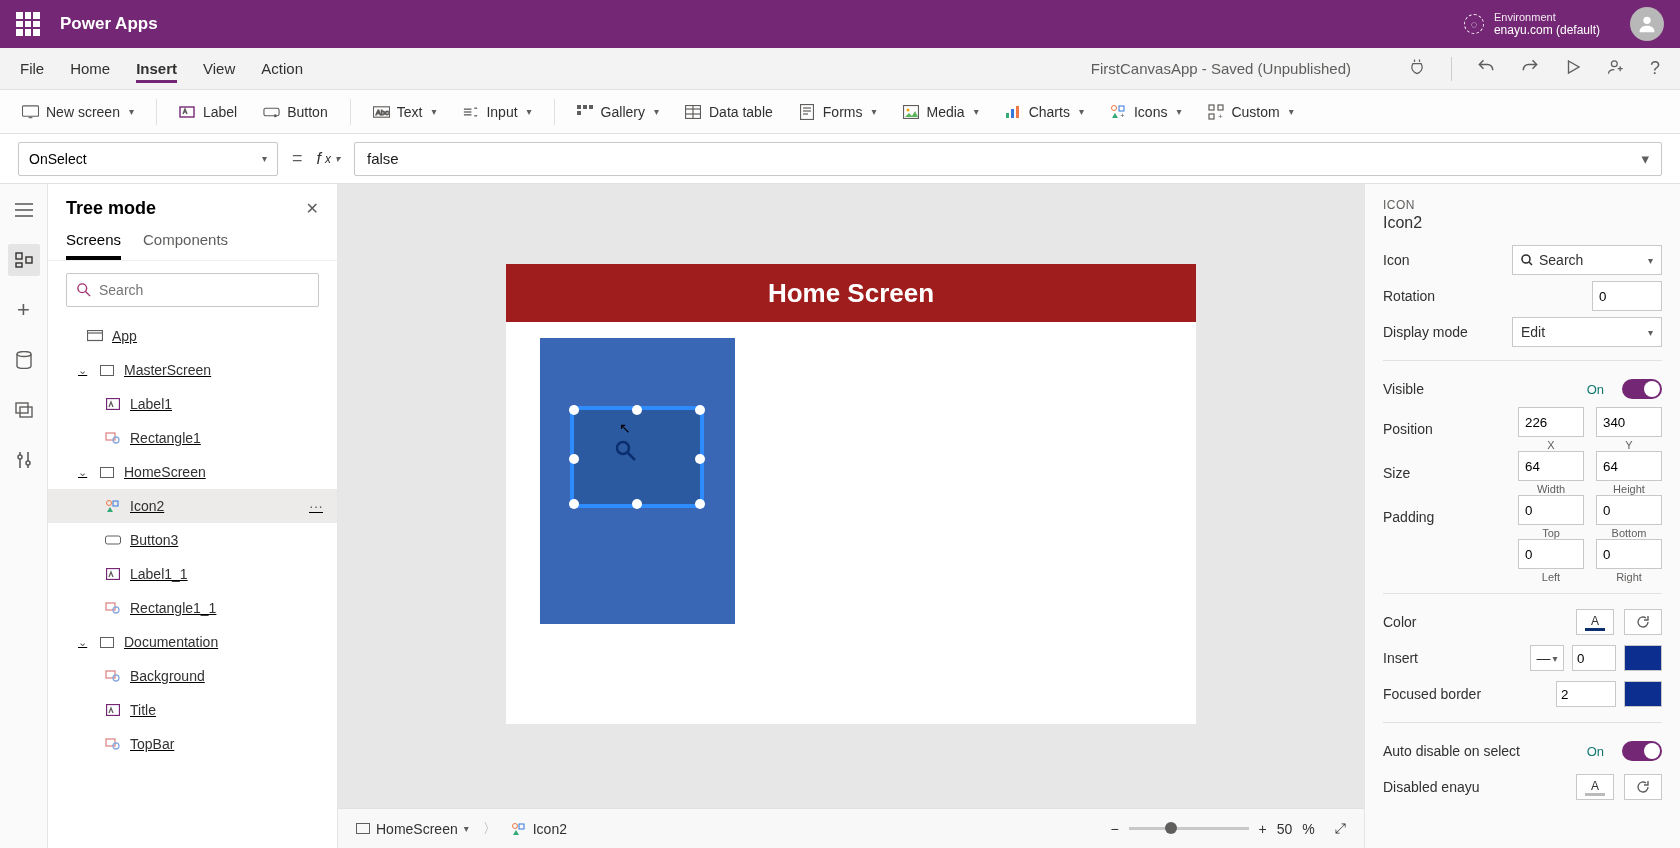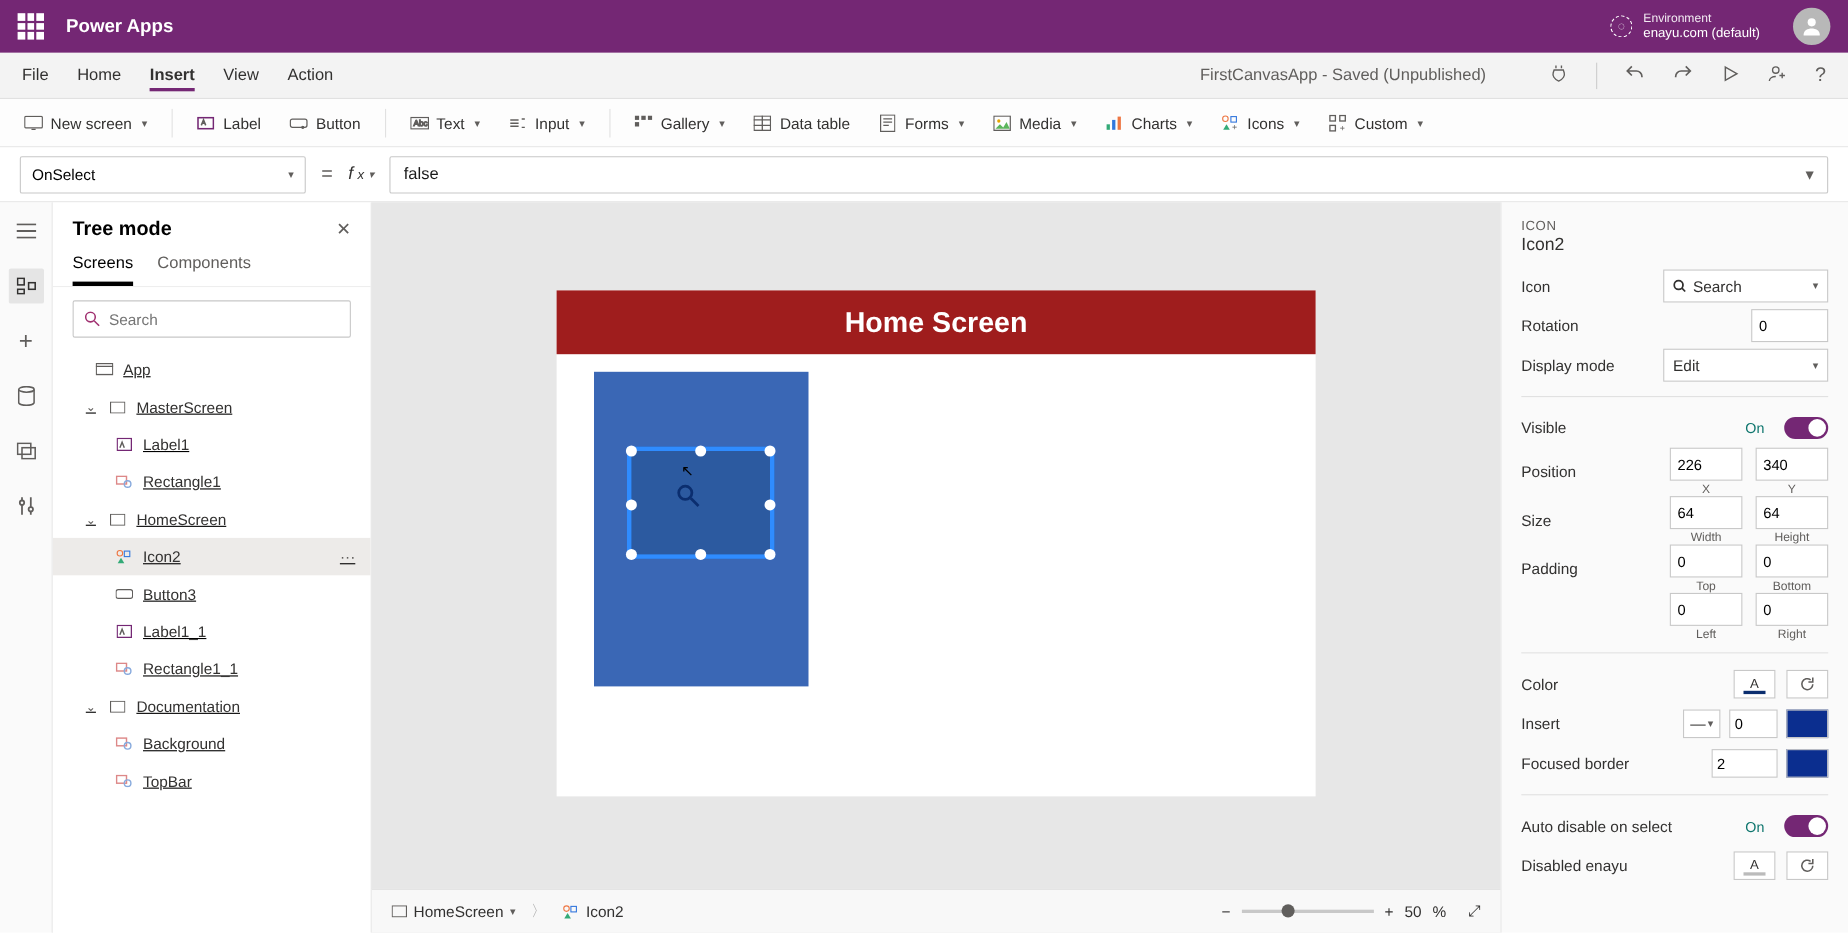--- a/index.html
+++ b/index.html
@@ -487,20 +487,29 @@
         <span class="ticon">
             <svg width="16" height="12" fill="none" stroke="#d88" stroke-width="1.3">
               <rect x="1" y="1" width="9" height="7"></rect>
               <circle cx="11" cy="8" r="3" stroke="#8ad"></circle>
             </svg>
           </span>
         <span>Background</span>
       </div>
       <div class="tree-item depth2">
         <span class="ticon">
+            <svg width="14" height="12" fill="none" stroke="#742774" stroke-width="1.3">
+              <rect x="0.5" y="0.5" width="13" height="11"></rect>
+              <path d="M3 9l2-5 2 5" stroke="#605e5c"></path>
+            </svg>
+          </span>
+        <span>Title</span>
+      </div>
+      <div class="tree-item depth2">
+        <span class="ticon">
             <svg width="16" height="12" fill="none" stroke="#d88" stroke-width="1.3">
               <rect x="1" y="1" width="9" height="7"></rect>
               <circle cx="11" cy="8" r="3" stroke="#8ad"></circle>
             </svg>
           </span>
         <span>TopBar</span>
       </div>
     </div>
   </div>
 

